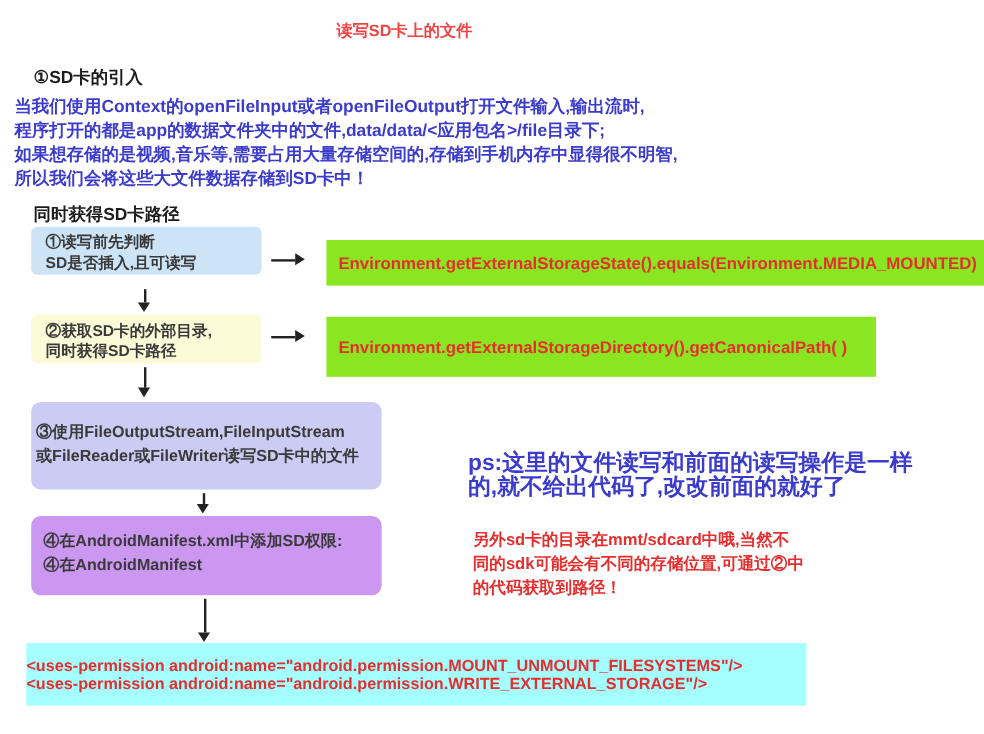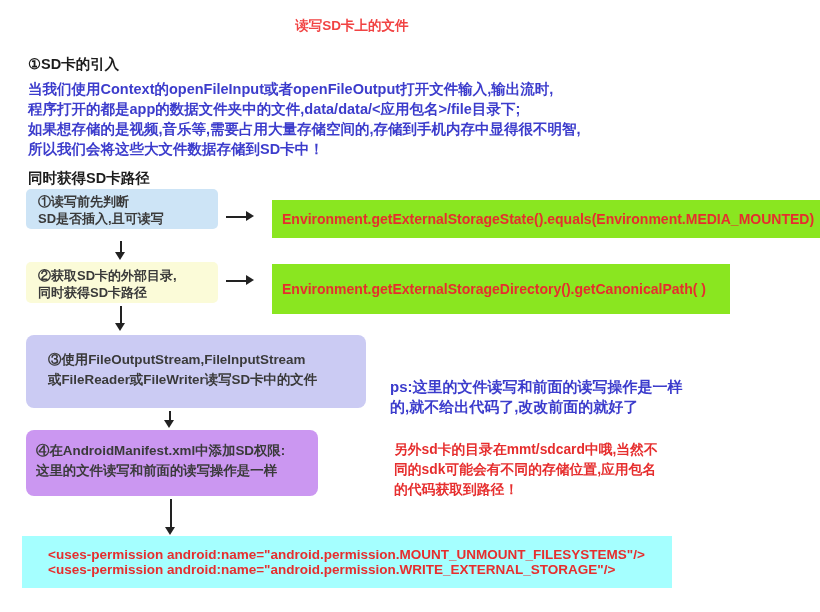--- a/index.html
+++ b/index.html
@@ -1,52 +1,52 @@
 <!DOCTYPE html>
 <html style="--title-red: #f14343; --text-blue: #3c3ccc; --code-red: #e62e2e; --note-red: #e62e2e; --box1-bg: #cde4f6; --box2-bg: #fbfbd8; --box3-bg: #cbcbf3; --box4-bg: #cb97f1; --green-bg: #8ae620; --cyan-bg: #a5ffff; --arrow: #222222;"><head>
 <meta charset="utf-8">
 <style>
   * { margin:0; padding:0; box-sizing:border-box; }
   html,body { width:820px; height:612px; background:#fff; }
   #canvas { position:relative; width:820px; height:612px; background:#fff; overflow:hidden;
             font-family:"Liberation Sans", sans-serif; font-weight:bold; }
 
   .title { position:absolute; left:0; top:17px; width:674px; text-align:center;
-           font-size:13.5px; color:var(--title-red,#f14343);margin-left:15px; }
+           font-size:13.5px; color:var(--title-red,#f14343); }
 
   .h-black { position:absolute; left:28px; font-size:14.5px; color:#1c1c1c;text-align:right; }
   .h1 { top:55px; }
   .h2 { top:169px; }
 
-  .para { position:absolute; left:28px; top:79px; font-size:14.5px; line-height:20px;
+  .para { position:absolute; left:12px; top:79px; font-size:14.5px; line-height:20px;
           color:var(--text-blue,#3c3ccc); white-space:nowrap; }
 
   .stepbox { position:absolute; border-radius:5px; color:#3a3a3a; }
   .box1 { left:26px; top:189px; width:192px; height:40px; background:var(--box1-bg,#cde4f6);
           font-size:13px; line-height:17px; padding:4px 0 0 12px; }
   .box2 { left:26px; top:262px; width:192px; height:41px; background:var(--box2-bg,#fbfbd8);
           font-size:13px; line-height:17px; padding:5px 16px 0 12px; }
-  .box3 { left:26px; top:335px; width:340px; height:73px; background:var(--box3-bg,#cbcbf3);
-          font-size:13.4px; line-height:20px; padding:15px 0 0 22px; border-radius:8px; }
+  .box3 { left:26px; top:335px; width:292px; height:73px; background:var(--box3-bg,#cbcbf3);
+          font-size:13.4px; line-height:20px; padding:15px 0 0 4px; border-radius:8px; }
   .box4 { left:26px; top:430px; width:292px; height:66px; background:var(--box4-bg,#cb97f1);
           font-size:13.4px; line-height:20px; padding:11px 0 4px 10px; border-radius:8px; }
 
   .gbox { position:absolute; background:var(--green-bg,#8ae620); color:var(--code-red,#e62e2e);
           font-size:14px; display:flex; align-items:center; padding-left:10px; white-space:nowrap;margin-left:16px; }
   .gbox1 { left:256px; top:200px; width:550px; height:38px; }
   .gbox2 { left:256px; top:264px; width:458px; height:50px; }
 
-  .ps-note { position:absolute; left:390px; top:377px; font-size:15px; line-height:20px;
+  .ps-note { position:absolute; left:390px; top:377px; font-size:19px; line-height:20px;
              color:var(--text-blue,#3c3ccc); white-space:nowrap; }
   .red-note { position:absolute; left:394px; top:440px; font-size:13.8px; line-height:20px;
               color:var(--note-red,#e62e2e); white-space:nowrap; }
 
   .cyan-box { position:absolute; left:22px; top:536px; width:650px; height:52px;
               background:var(--cyan-bg,#a5ffff); color:var(--code-red,#e62e2e);
-              font-size:13.5px; line-height:15px; padding:11px 0 0 26px; white-space:nowrap; }
+              font-size:13.5px; line-height:15px; padding:11px 0 0 0; white-space:nowrap; }
 
   
   .va, .ha, .shaft, .vhead, .hhead { position:absolute; }
   .shaft { background:#222; }
   .vhead { width:0; height:0; border-left:5.5px solid transparent; border-right:5.5px solid transparent;
            border-top:8.5px solid #222; }
   .hhead { width:0; height:0; border-top:5.5px solid transparent; border-bottom:5.5px solid transparent;
            border-left:8.5px solid #222; }
 
   #va1 { left:115px; top:241px; } #va1 .shaft { left:4.5px; top:0; width:2.5px; height:11px; } #va1 .vhead { left:0; top:11px; }
@@ -91,31 +91,31 @@
     <span>Environment.getExternalStorageDirectory().getCanonicalPath( )</span>
   </div>
 
   <div class="stepbox box3">
     <div>③使用FileOutputStream,FileInputStream</div>
     <div>或FileReader或FileWriter读写SD卡中的文件</div>
   </div>
 
   <div class="stepbox box4">
     <div>④在AndroidManifest.xml中添加SD权限:</div>
-    <div>这里的文件读写和前面的读写操作是一样</div>
+    <div>④在AndroidManifest</div>
   </div>
 
   <div class="ps-note">
     <div>ps:这里的文件读写和前面的读写操作是一样</div>
     <div>的,就不给出代码了,改改前面的就好了</div>
   </div>
 
   <div class="red-note">
     <div>另外sd卡的目录在mmt/sdcard中哦,当然不</div>
-    <div>同的sdk可能会有不同的存储位置,应用包名</div>
+    <div>同的sdk可能会有不同的存储位置,可通过②中</div>
     <div>的代码获取到路径！</div>
   </div>
 
   <div class="cyan-box">
     <div>&lt;uses-permission android:name="android.permission.MOUNT_UNMOUNT_FILESYSTEMS"/&gt;</div>
     <div>&lt;uses-permission android:name="android.permission.WRITE_EXTERNAL_STORAGE"/&gt;</div>
   </div>
 
   <div class="va" id="va1">
       <div class="shaft"></div>

